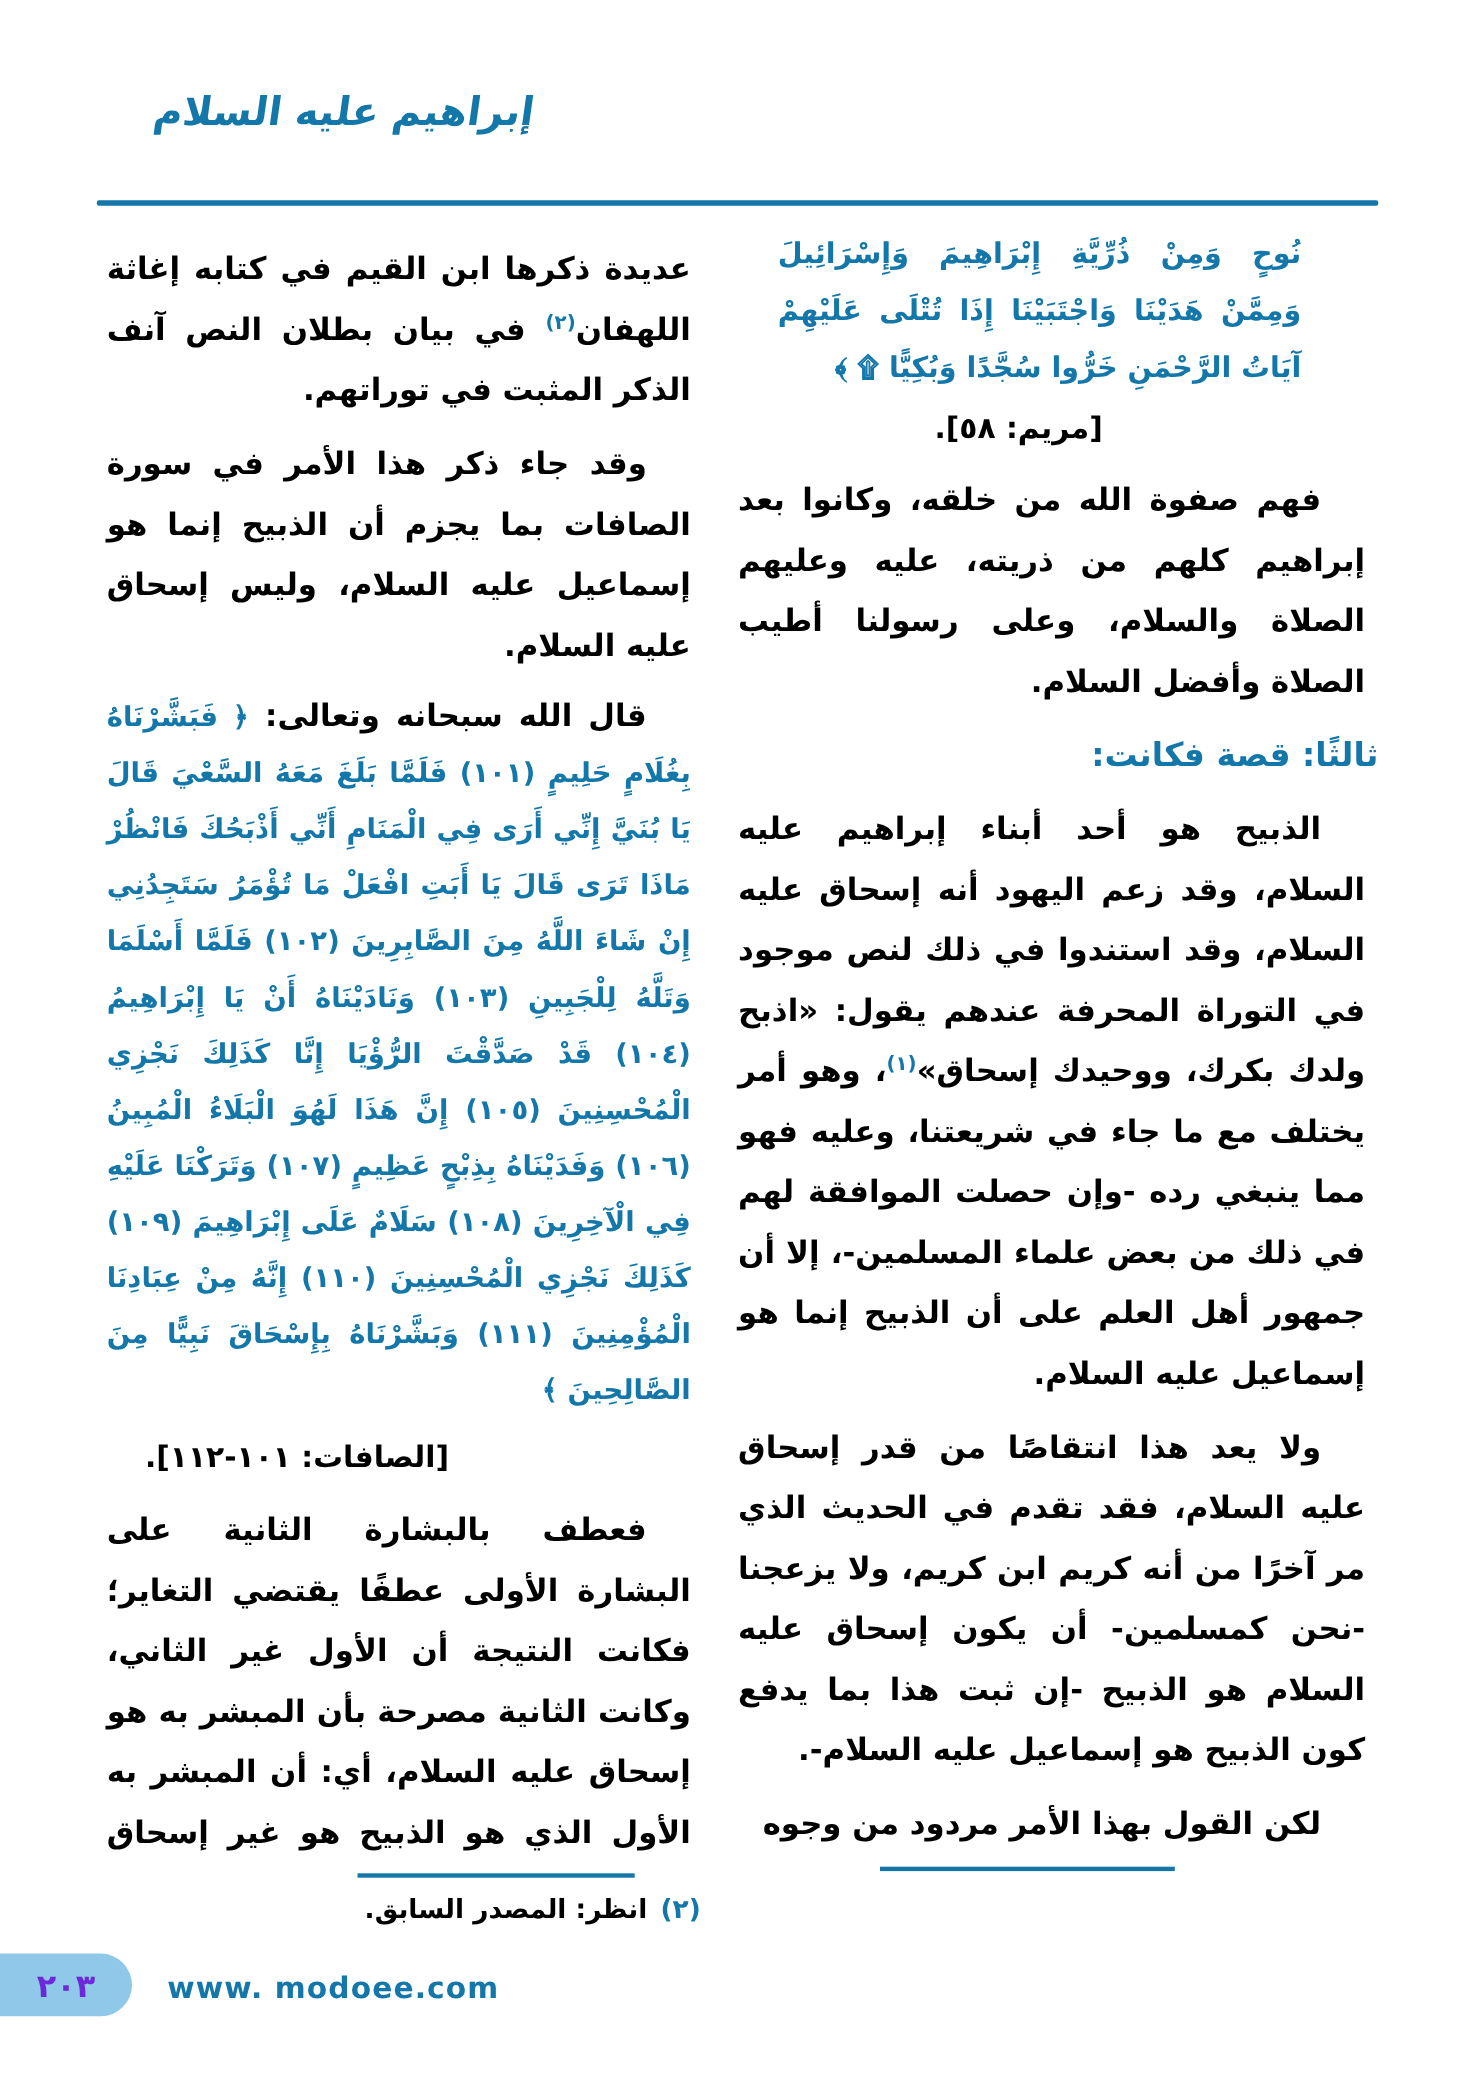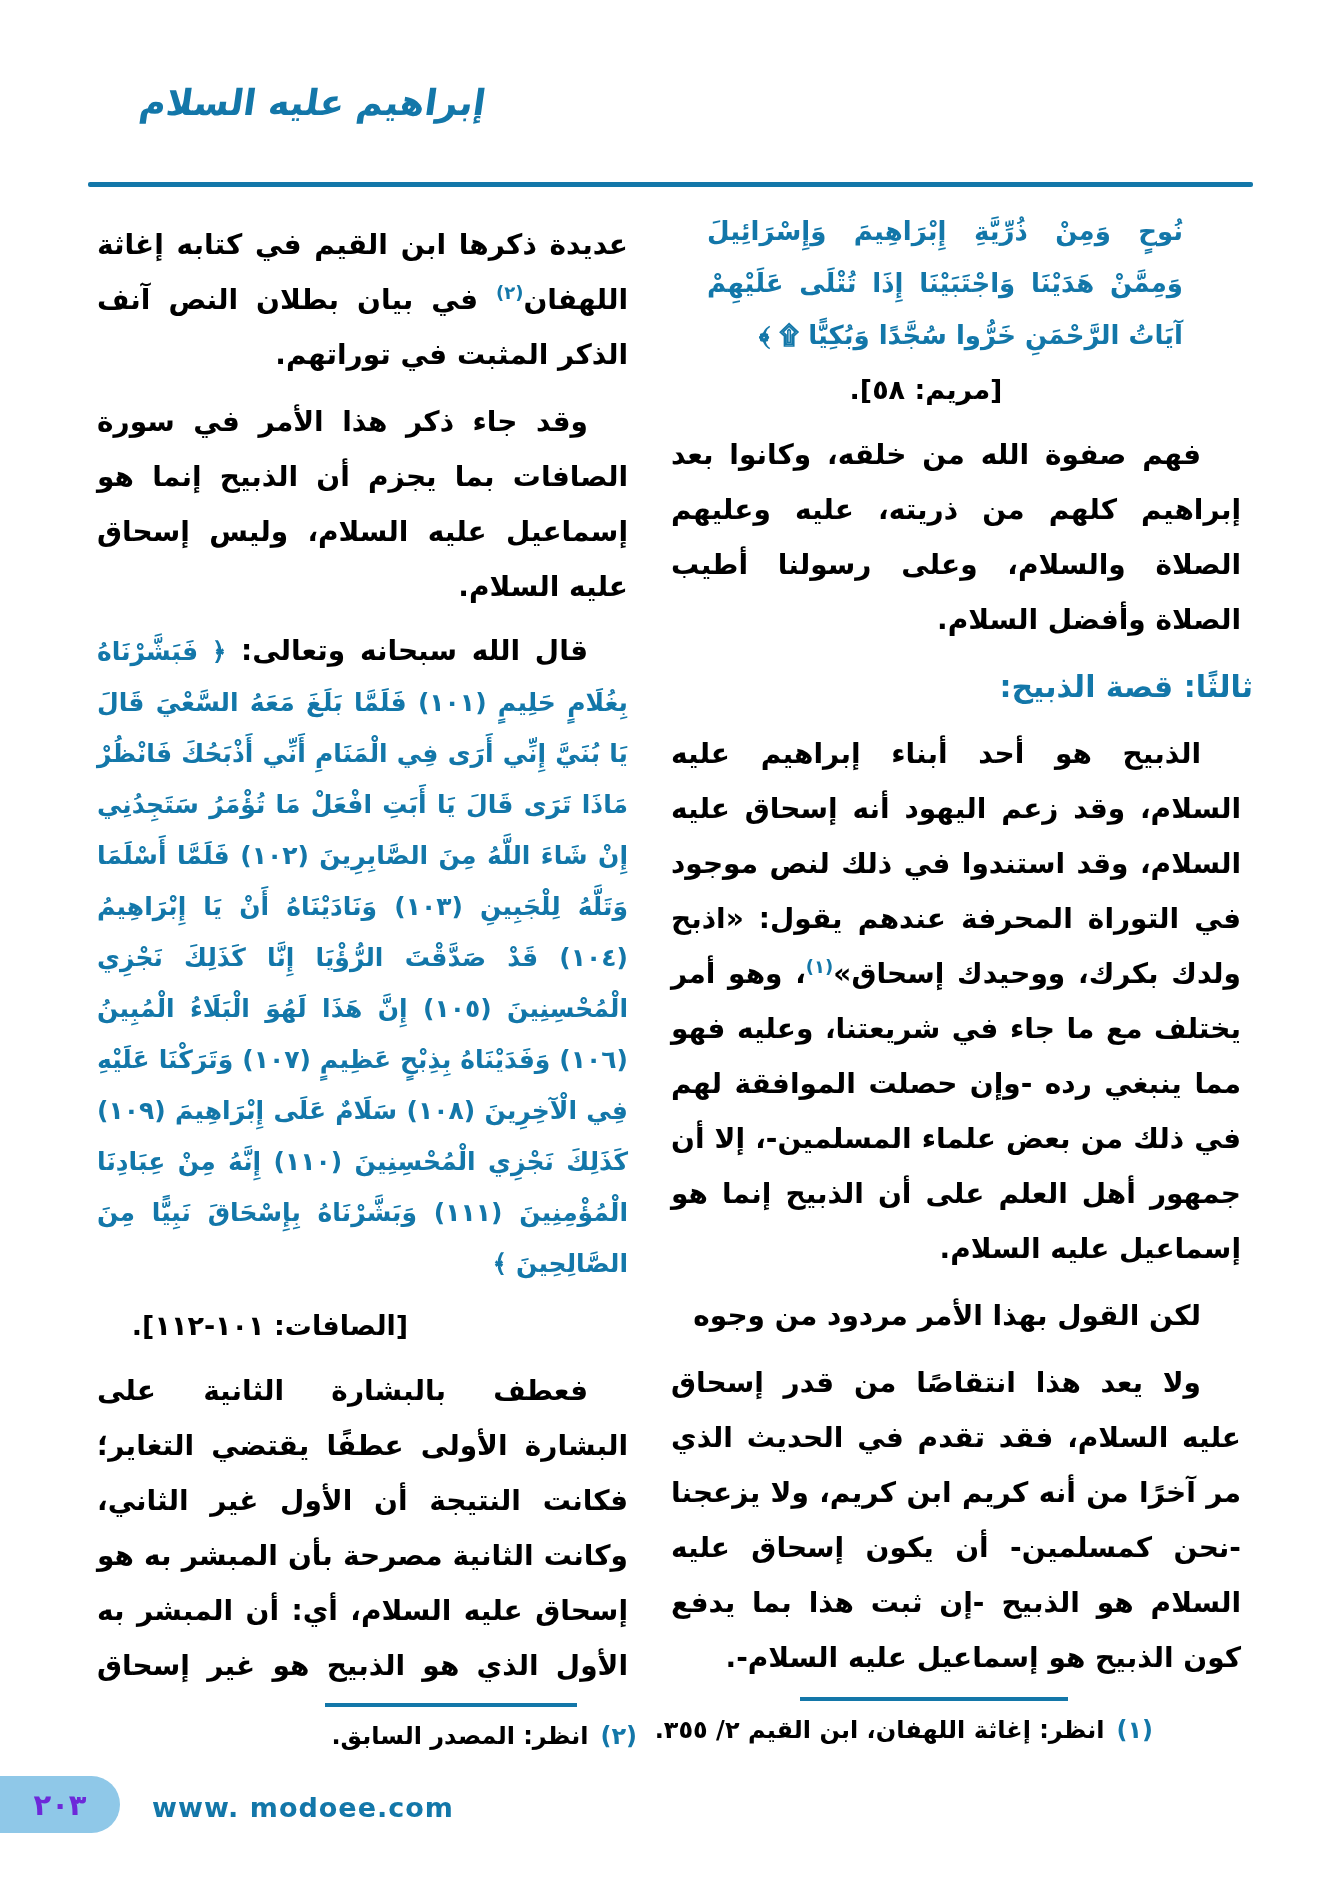--- a/index.html
+++ b/index.html
@@ -108,36 +108,35 @@
 
 <div class="page">
 
   <div class="header-title">إبراهيم عليه السلام</div>
   <div class="header-rule"></div>
 
   <div class="column col-right">
     <p class="verse-block"><span>نُوحٍ وَمِنْ ذُرِّيَّةِ إِبْرَاهِيمَ وَإِسْرَائِيلَ وَمِمَّنْ هَدَيْنَا وَاجْتَبَيْنَا إِذَا تُتْلَى عَلَيْهِمْ آيَاتُ الرَّحْمَنِ خَرُّوا سُجَّدًا وَبُكِيًّا ۩ ﴾</span></p>
     <p class="vref vref-maryam">[مريم: ٥٨].</p>
     <p class="para indent">فهم صفوة الله من خلقه، وكانوا بعد إبراهيم كلهم من ذريته، عليه وعليهم الصلاة والسلام، وعلى رسولنا أطيب الصلاة وأفضل السلام.</p>
-    <h2 class="section-heading">ثالثًا: قصة الذبيح:</h2>
+    <h2 class="section-heading">ثالثًا: قصة فكانت:</h2>
     <p class="para indent"><span>الذبيح هو أحد أبناء إبراهيم عليه السلام، وقد زعم اليهود أنه إسحاق عليه السلام، وقد استندوا في ذلك لنص موجود في التوراة المحرفة عندهم يقول: «اذبح ولدك بكرك، ووحيدك إسحاق»</span><span class="fn-ref">(١)</span><span>، وهو أمر يختلف مع ما جاء في شريعتنا، وعليه فهو مما ينبغي رده -وإن حصلت الموافقة لهم في ذلك من بعض علماء المسلمين-، إلا أن جمهور أهل العلم على أن الذبيح إنما هو إسماعيل عليه السلام.</span></p>
+    <p class="para indent">ولا يعد هذا انتقاصًا من قدر إسحاق عليه السلام، فقد تقدم في الحديث الذي مر آخرًا من أنه كريم ابن كريم، ولا يزعجنا -نحن كمسلمين- أن يكون إسحاق عليه السلام هو الذبيح -إن ثبت هذا بما يدفع كون الذبيح هو إسماعيل عليه السلام-.</p>
     <p class="para indent">لكن القول بهذا الأمر مردود من وجوه</p>
-    <p class="para indent">ولا يعد هذا انتقاصًا من قدر إسحاق عليه السلام، فقد تقدم في الحديث الذي مر آخرًا من أنه كريم ابن كريم، ولا يزعجنا -نحن كمسلمين- أن يكون إسحاق عليه السلام هو الذبيح -إن ثبت هذا بما يدفع كون الذبيح هو إسماعيل عليه السلام-.</p>
   </div>
 
   <div class="column col-left">
     <p class="para"><span>عديدة ذكرها ابن القيم في كتابه إغاثة اللهفان</span><span class="fn-ref">(٢)</span><span> في بيان بطلان النص آنف الذكر المثبت في توراتهم.</span></p>
     <p class="para indent">وقد جاء ذكر هذا الأمر في سورة الصافات بما يجزم أن الذبيح إنما هو إسماعيل عليه السلام، وليس إسحاق عليه السلام.</p>
     <p class="para indent quote-para"><span>قال الله سبحانه وتعالى: </span><span class="quran">﴿ فَبَشَّرْنَاهُ بِغُلَامٍ حَلِيمٍ (١٠١) فَلَمَّا بَلَغَ مَعَهُ السَّعْيَ قَالَ يَا بُنَيَّ إِنِّي أَرَى فِي الْمَنَامِ أَنِّي أَذْبَحُكَ فَانْظُرْ مَاذَا تَرَى قَالَ يَا أَبَتِ افْعَلْ مَا تُؤْمَرُ سَتَجِدُنِي إِنْ شَاءَ اللَّهُ مِنَ الصَّابِرِينَ (١٠٢) فَلَمَّا أَسْلَمَا وَتَلَّهُ لِلْجَبِينِ (١٠٣) وَنَادَيْنَاهُ أَنْ يَا إِبْرَاهِيمُ (١٠٤) قَدْ صَدَّقْتَ الرُّؤْيَا إِنَّا كَذَلِكَ نَجْزِي الْمُحْسِنِينَ (١٠٥) إِنَّ هَذَا لَهُوَ الْبَلَاءُ الْمُبِينُ (١٠٦) وَفَدَيْنَاهُ بِذِبْحٍ عَظِيمٍ (١٠٧) وَتَرَكْنَا عَلَيْهِ فِي الْآخِرِينَ (١٠٨) سَلَامٌ عَلَى إِبْرَاهِيمَ (١٠٩) كَذَلِكَ نَجْزِي الْمُحْسِنِينَ (١١٠) إِنَّهُ مِنْ عِبَادِنَا الْمُؤْمِنِينَ (١١١) وَبَشَّرْنَاهُ بِإِسْحَاقَ نَبِيًّا مِنَ الصَّالِحِينَ ﴾</span></p>
     <p class="vref vref-saffat">[الصافات: ١٠١-١١٢].</p>
     <p class="para indent">فعطف بالبشارة الثانية على البشارة الأولى عطفًا يقتضي التغاير؛ فكانت النتيجة أن الأول غير الثاني، وكانت الثانية مصرحة بأن المبشر به هو إسحاق عليه السلام، أي: أن المبشر به الأول الذي هو الذبيح هو غير إسحاق عليه السلام، فيكون إسماعيل عليه السلام، وهو الولد البكر لإبراهيم عليه السلام، -وعليهم جميعًا صلوات الله وسلامه-، وهذا فيه رد</p>
   </div>
 
   <div class="fn-sep fn-sep-right"></div>
-  <div class="footnote footnote-right"><span class="fn-num">(١)</span><span>انظر: إغاثة اللهفان، ابن القيم ٢/ ٣٥٥.</span></div>
 
   <div class="fn-sep fn-sep-left"></div>
   <div class="footnote footnote-left"><span class="fn-num">(٢)</span><span>انظر: المصدر السابق.</span></div>
 
   <div class="page-pill">
       <span>٢٠٣</span>
     </div>
   <div class="site-url">www. modoee.com</div>
 
 </div>

